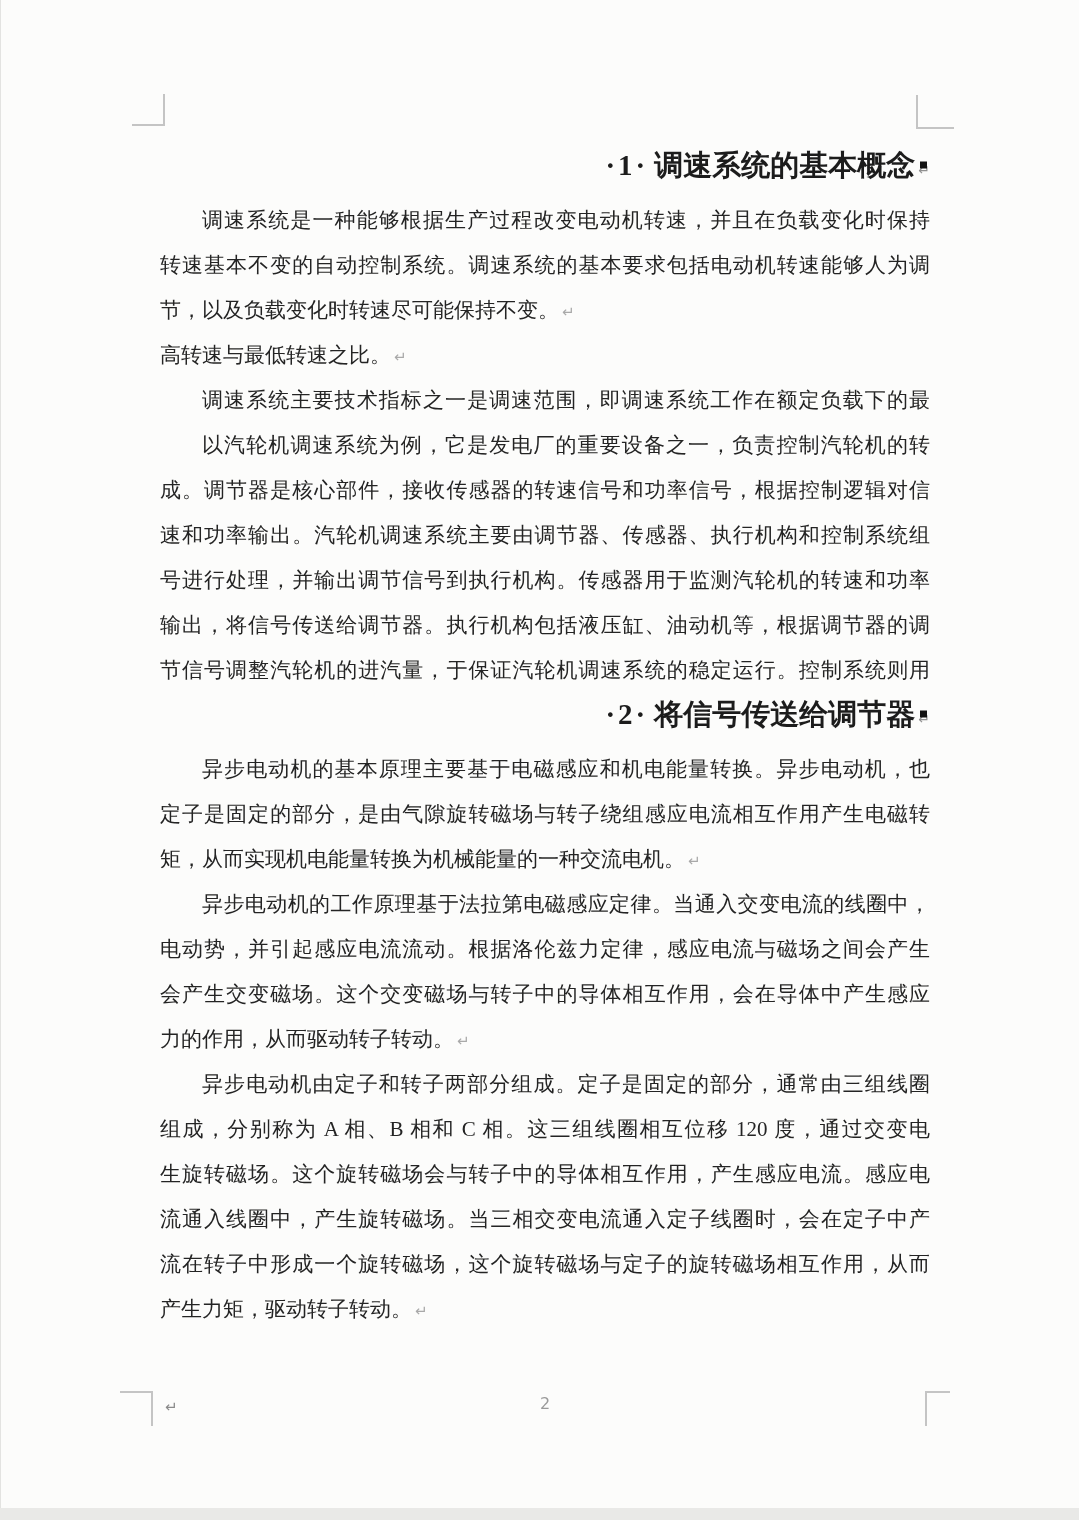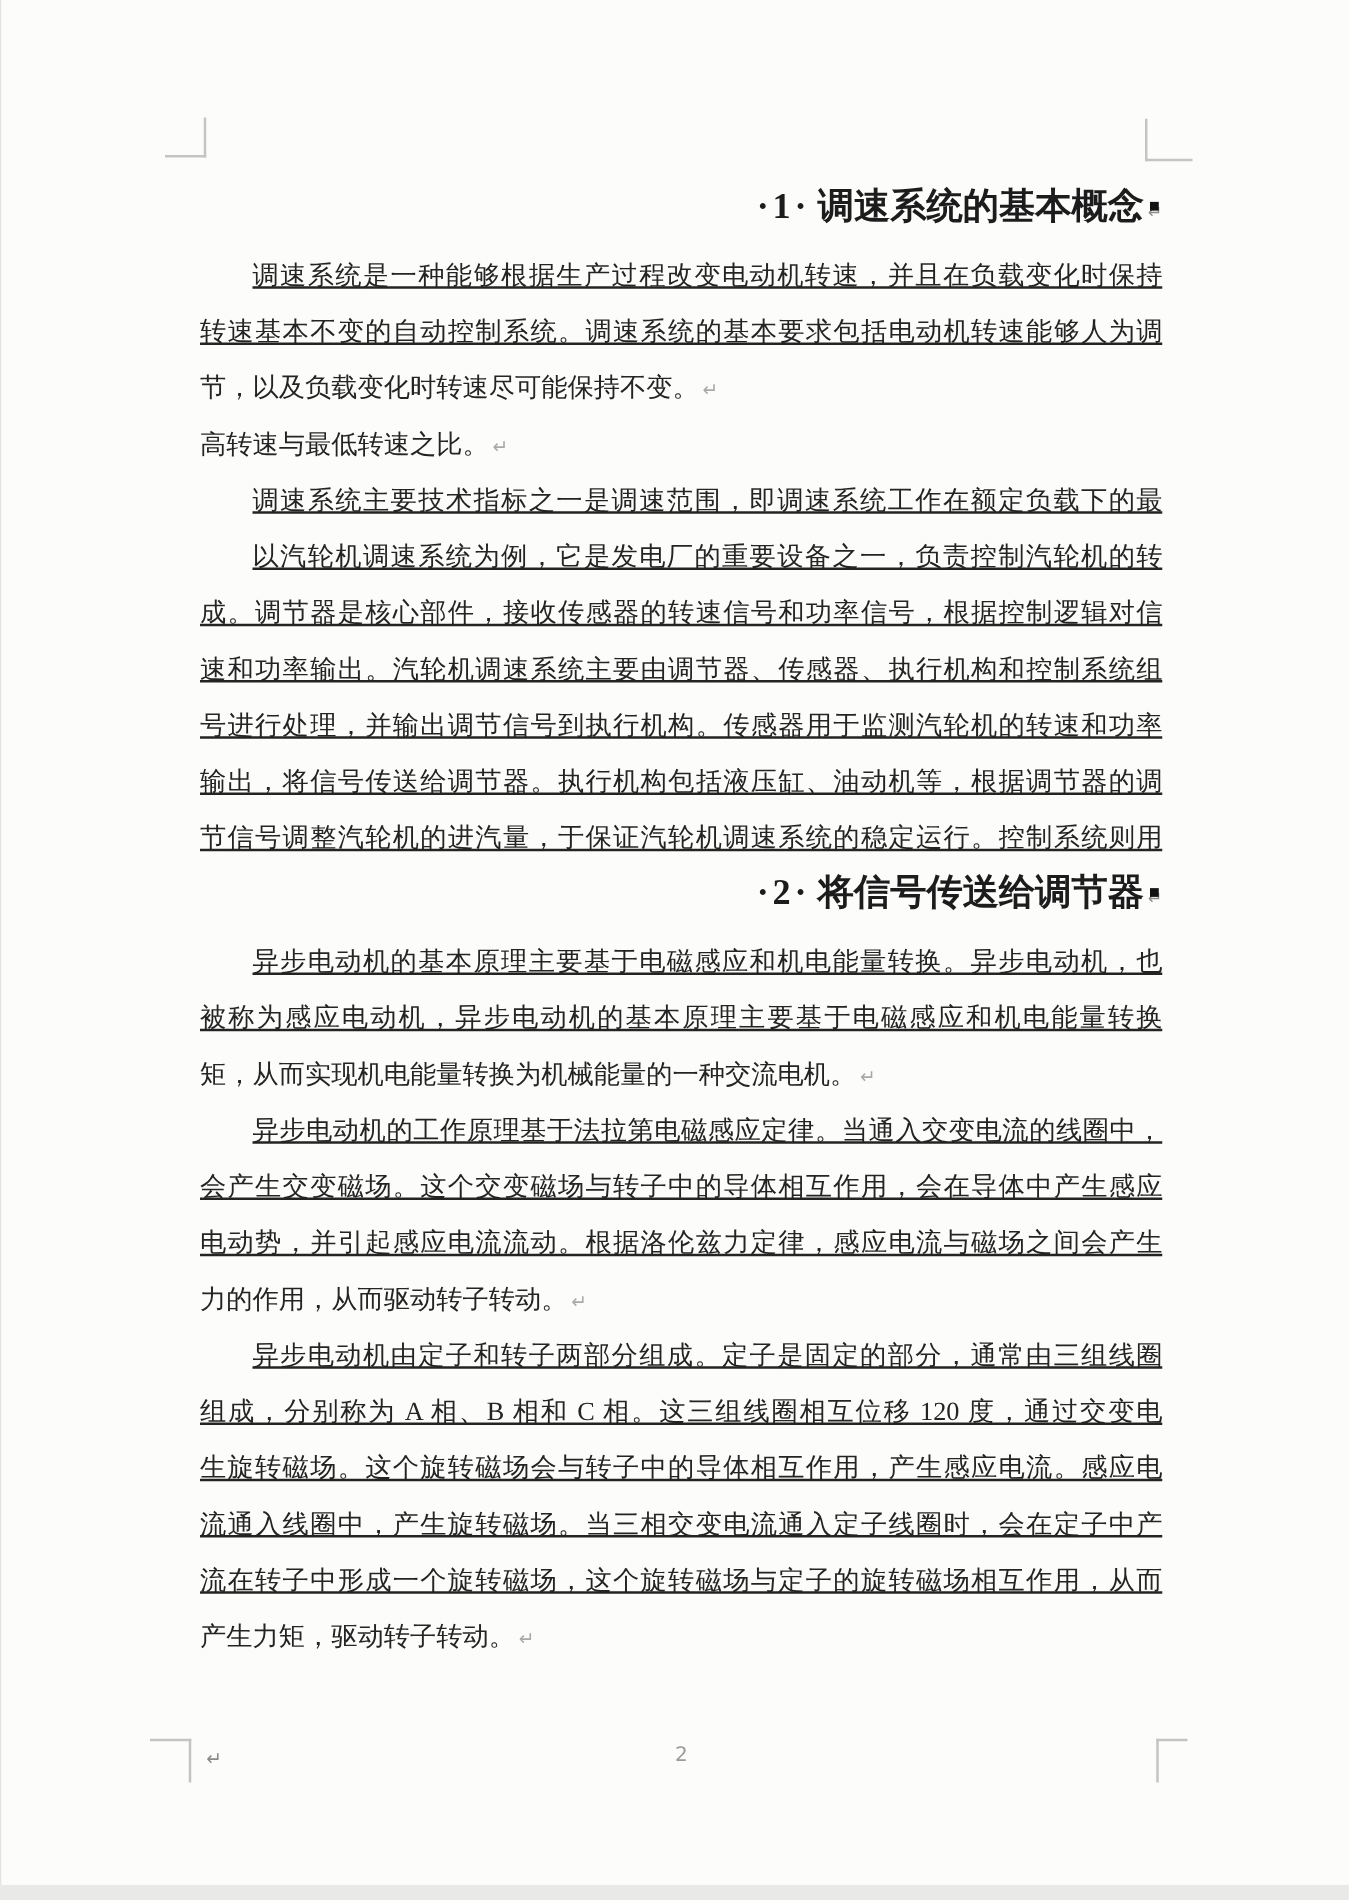--- a/index.html
+++ b/index.html
@@ -27,21 +27,21 @@
   }
   .hnum{letter-spacing:3px;margin-right:6px;}
   .hmark{color:#909090;font-size:14px;font-weight:normal;margin-left:3px;font-family:"DejaVu Sans",sans-serif;}
   .sq{position:absolute;right:3px;top:50%;transform:translateY(-50%);width:7px;height:7px;background:#121212;}
   .sec-body{margin-top:12px;margin-bottom:0;}
   .line{
     height:45px;line-height:45px;font-size:21px;color:#242424;
     overflow:hidden;text-align:left;
   }
   .line.first{text-indent:42px;}
-  .line.full{text-align:justify;text-align-last:justify;text-justify:inter-ideograph;text-decoration:underline;}
+  .line.full{text-align:justify;text-align-last:justify;text-justify:inter-ideograph;}
   .pmark{color:#a9a9a9;font-size:15px;margin-left:3px;font-family:"DejaVu Sans",sans-serif;}
   
   .footer{
     position:absolute;left:160px;top:1394px;width:770px;text-align:center;
     color:#9a9a9a;font-size:16px;font-family:"DejaVu Sans",sans-serif;
   }
   .doc-end{
     position:absolute;left:165px;top:1398px;color:#8a8a8a;font-size:15px;
     font-family:"DejaVu Sans",sans-serif;
   }
@@ -69,25 +69,25 @@
         <div class="line first full">以汽轮机调速系统为例，它是发电厂的重要设备之一，负责控制汽轮机的转</div>
         <div class="line full">成。调节器是核心部件，接收传感器的转速信号和功率信号，根据控制逻辑对信</div>
         <div class="line full">速和功率输出。汽轮机调速系统主要由调节器、传感器、执行机构和控制系统组</div>
         <div class="line full">号进行处理，并输出调节信号到执行机构。传感器用于监测汽轮机的转速和功率</div>
         <div class="line full">输出，将信号传送给调节器。执行机构包括液压缸、油动机等，根据调节器的调</div>
         <div class="line full">节信号调整汽轮机的进汽量，于保证汽轮机调速系统的稳定运行。控制系统则用</div>
       </div>
       <div class="heading"><span class="hnum">·2·</span><span class="htitle">将信号传送给调节器</span><span class="hmark">↵</span><span class="sq"></span></div>
       <div class="sec-body">
         <div class="line first full">异步电动机的基本原理主要基于电磁感应和机电能量转换。异步电动机，也</div>
-        <div class="line full">被称为感应电动机，异步电动机的基本原理主要基于电磁感应和机电能量转换</div>
+        <div class="line full">定子是固定的部分，是由气隙旋转磁场与转子绕组感应电流相互作用产生电磁转</div>
         <div class="line">矩，从而实现机电能量转换为机械能量的一种交流电机。<span class="pmark">↵</span></div>
         <div class="line first full">异步电动机的工作原理基于法拉第电磁感应定律。当通入交变电流的线圈中，</div>
+        <div class="line full">电动势，并引起感应电流流动。根据洛伦兹力定律，感应电流与磁场之间会产生</div>
         <div class="line full">会产生交变磁场。这个交变磁场与转子中的导体相互作用，会在导体中产生感应</div>
-        <div class="line full">电动势，并引起感应电流流动。根据洛伦兹力定律，感应电流与磁场之间会产生</div>
         <div class="line">力的作用，从而驱动转子转动。<span class="pmark">↵</span></div>
         <div class="line first full">异步电动机由定子和转子两部分组成。定子是固定的部分，通常由三组线圈</div>
         <div class="line full">组成，分别称为 A 相、B 相和 C 相。这三组线圈相互位移 120 度，通过交变电</div>
         <div class="line full">生旋转磁场。这个旋转磁场会与转子中的导体相互作用，产生感应电流。感应电</div>
         <div class="line full">流通入线圈中，产生旋转磁场。当三相交变电流通入定子线圈时，会在定子中产</div>
         <div class="line full">流在转子中形成一个旋转磁场，这个旋转磁场与定子的旋转磁场相互作用，从而</div>
         <div class="line">产生力矩，驱动转子转动。<span class="pmark">↵</span></div>
       </div>
     </div>
 

